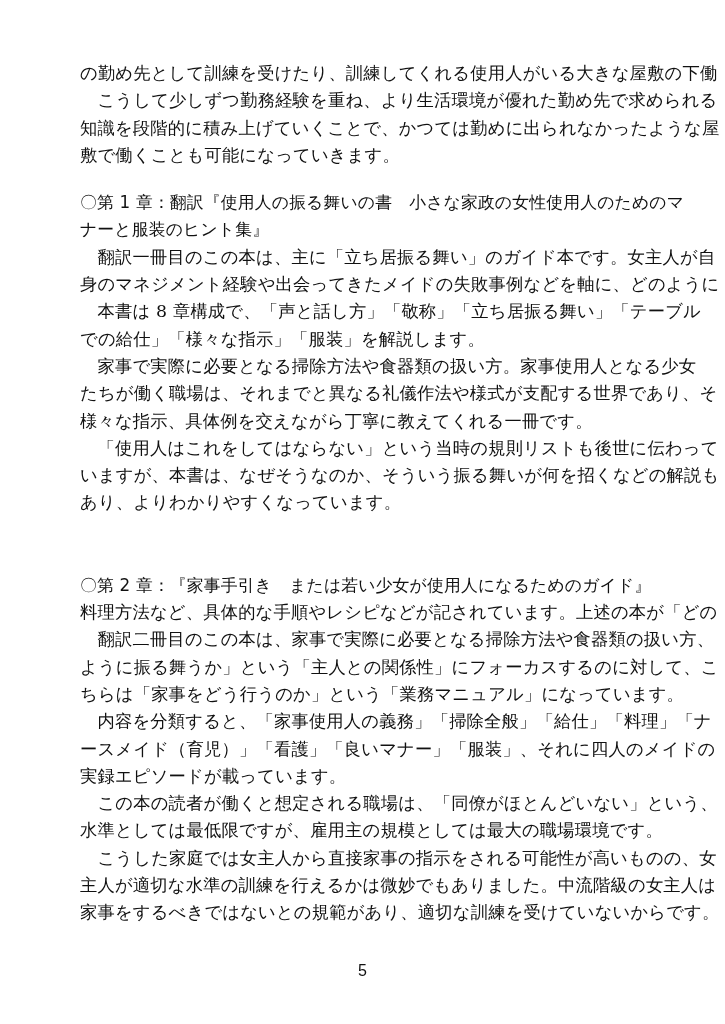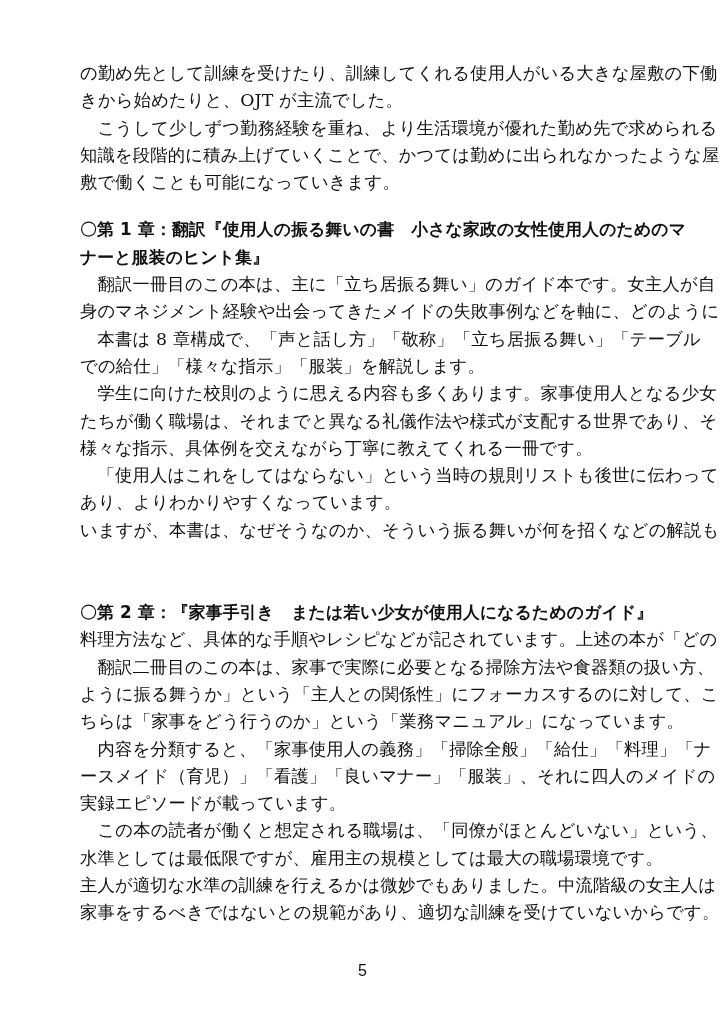--- a/index.html
+++ b/index.html
@@ -1,66 +1,66 @@
 <!DOCTYPE html>
 <html><head>
 <meta charset="utf-8">
 <style>
   html, body { margin: 0; padding: 0; background: #ffffff; }
   body { width: 725px; height: 1024px; position: relative; overflow: hidden;
          font-family: "DejaVu Serif", "Liberation Serif", serif; color: #111; }
   .page { position: absolute; left: 80px; top: 60px; width: 590px; }
   .line { height: 27.3px; line-height: 27.3px; font-size: 17.3px; white-space: nowrap;
           letter-spacing: 0.2px; }
-  .heading { font-family: "DejaVu Sans", "Liberation Sans", sans-serif; font-weight: bold; font-size: 16.8px; }
+  .heading { font-family: "DejaVu Sans", "Liberation Sans", sans-serif; font-weight: normal; font-size: 16.8px; }
   .gap-small { height: 20px; }
   .gap-large { height: 55px; }
   .pagenum { position: absolute; top: 962px; left: 0; width: 725px; text-align: center;
              font-family: "Liberation Sans", sans-serif; font-size: 16px; }
 </style>
 </head>
 <body>
 
 <div class="page">
   <div>
     <div class="line">の勤め先として訓練を受けたり、訓練してくれる使用人がいる大きな屋敷の下働</div>
-    <div class="line">きから始めたりと、OJT が主流でした。</div>
     <div class="line">　こうして少しずつ勤務経験を重ね、より生活環境が優れた勤め先で求められる</div>
     <div class="line">知識を段階的に積み上げていくことで、かつては勤めに出られなかったような屋</div>
     <div class="line">敷で働くことも可能になっていきます。</div>
   </div>
 
   <div class="gap-small"></div>
 
   <div>
     <div class="line heading">〇第 1 章：翻訳『使用人の振る舞いの書　小さな家政の女性使用人のためのマ</div>
     <div class="line heading">ナーと服装のヒント集』</div>
     <div class="line">　翻訳一冊目のこの本は、主に「立ち居振る舞い」のガイド本です。女主人が自</div>
     <div class="line">身のマネジメント経験や出会ってきたメイドの失敗事例などを軸に、どのように</div>
     <div class="line">　本書は 8 章構成で、「声と話し方」「敬称」「立ち居振る舞い」「テーブル</div>
     <div class="line">での給仕」「様々な指示」「服装」を解説します。</div>
-    <div class="line">　学生に向けた校則のように思える内容も多くあります。家事使用人となる少女</div>
+    <div class="line">　家事で実際に必要となる掃除方法や食器類の扱い方。家事使用人となる少女</div>
     <div class="line">たちが働く職場は、それまでと異なる礼儀作法や様式が支配する世界であり、そ</div>
     <div class="line">様々な指示、具体例を交えながら丁寧に教えてくれる一冊です。</div>
     <div class="line">　「使用人はこれをしてはならない」という当時の規則リストも後世に伝わって</div>
+    <div class="line">いますが、本書は、なぜそうなのか、そういう振る舞いが何を招くなどの解説も</div>
     <div class="line">あり、よりわかりやすくなっています。</div>
-    <div class="line">いますが、本書は、なぜそうなのか、そういう振る舞いが何を招くなどの解説も</div>
   </div>
 
   <div class="gap-large"></div>
 
   <div>
     <div class="line heading">〇第 2 章：『家事手引き　または若い少女が使用人になるためのガイド』</div>
     <div class="line">料理方法など、具体的な手順やレシピなどが記されています。上述の本が「どの</div>
     <div class="line">　翻訳二冊目のこの本は、家事で実際に必要となる掃除方法や食器類の扱い方、</div>
     <div class="line">ように振る舞うか」という「主人との関係性」にフォーカスするのに対して、こ</div>
     <div class="line">ちらは「家事をどう行うのか」という「業務マニュアル」になっています。</div>
     <div class="line">　内容を分類すると、「家事使用人の義務」「掃除全般」「給仕」「料理」「ナ</div>
     <div class="line">ースメイド（育児）」「看護」「良いマナー」「服装」、それに四人のメイドの</div>
     <div class="line">実録エピソードが載っています。</div>
     <div class="line">　この本の読者が働くと想定される職場は、「同僚がほとんどいない」という、</div>
     <div class="line">水準としては最低限ですが、雇用主の規模としては最大の職場環境です。</div>
+    <div class="line">　こうした家庭では女主人から直接家事の指示をされる可能性が高いものの、女</div>
     <div class="line">主人が適切な水準の訓練を行えるかは微妙でもありました。中流階級の女主人は</div>
     <div class="line">家事をするべきではないとの規範があり、適切な訓練を受けていないからです。</div>
   </div>
 </div>
 
 <div class="pagenum">5</div>
 
 </body></html>

